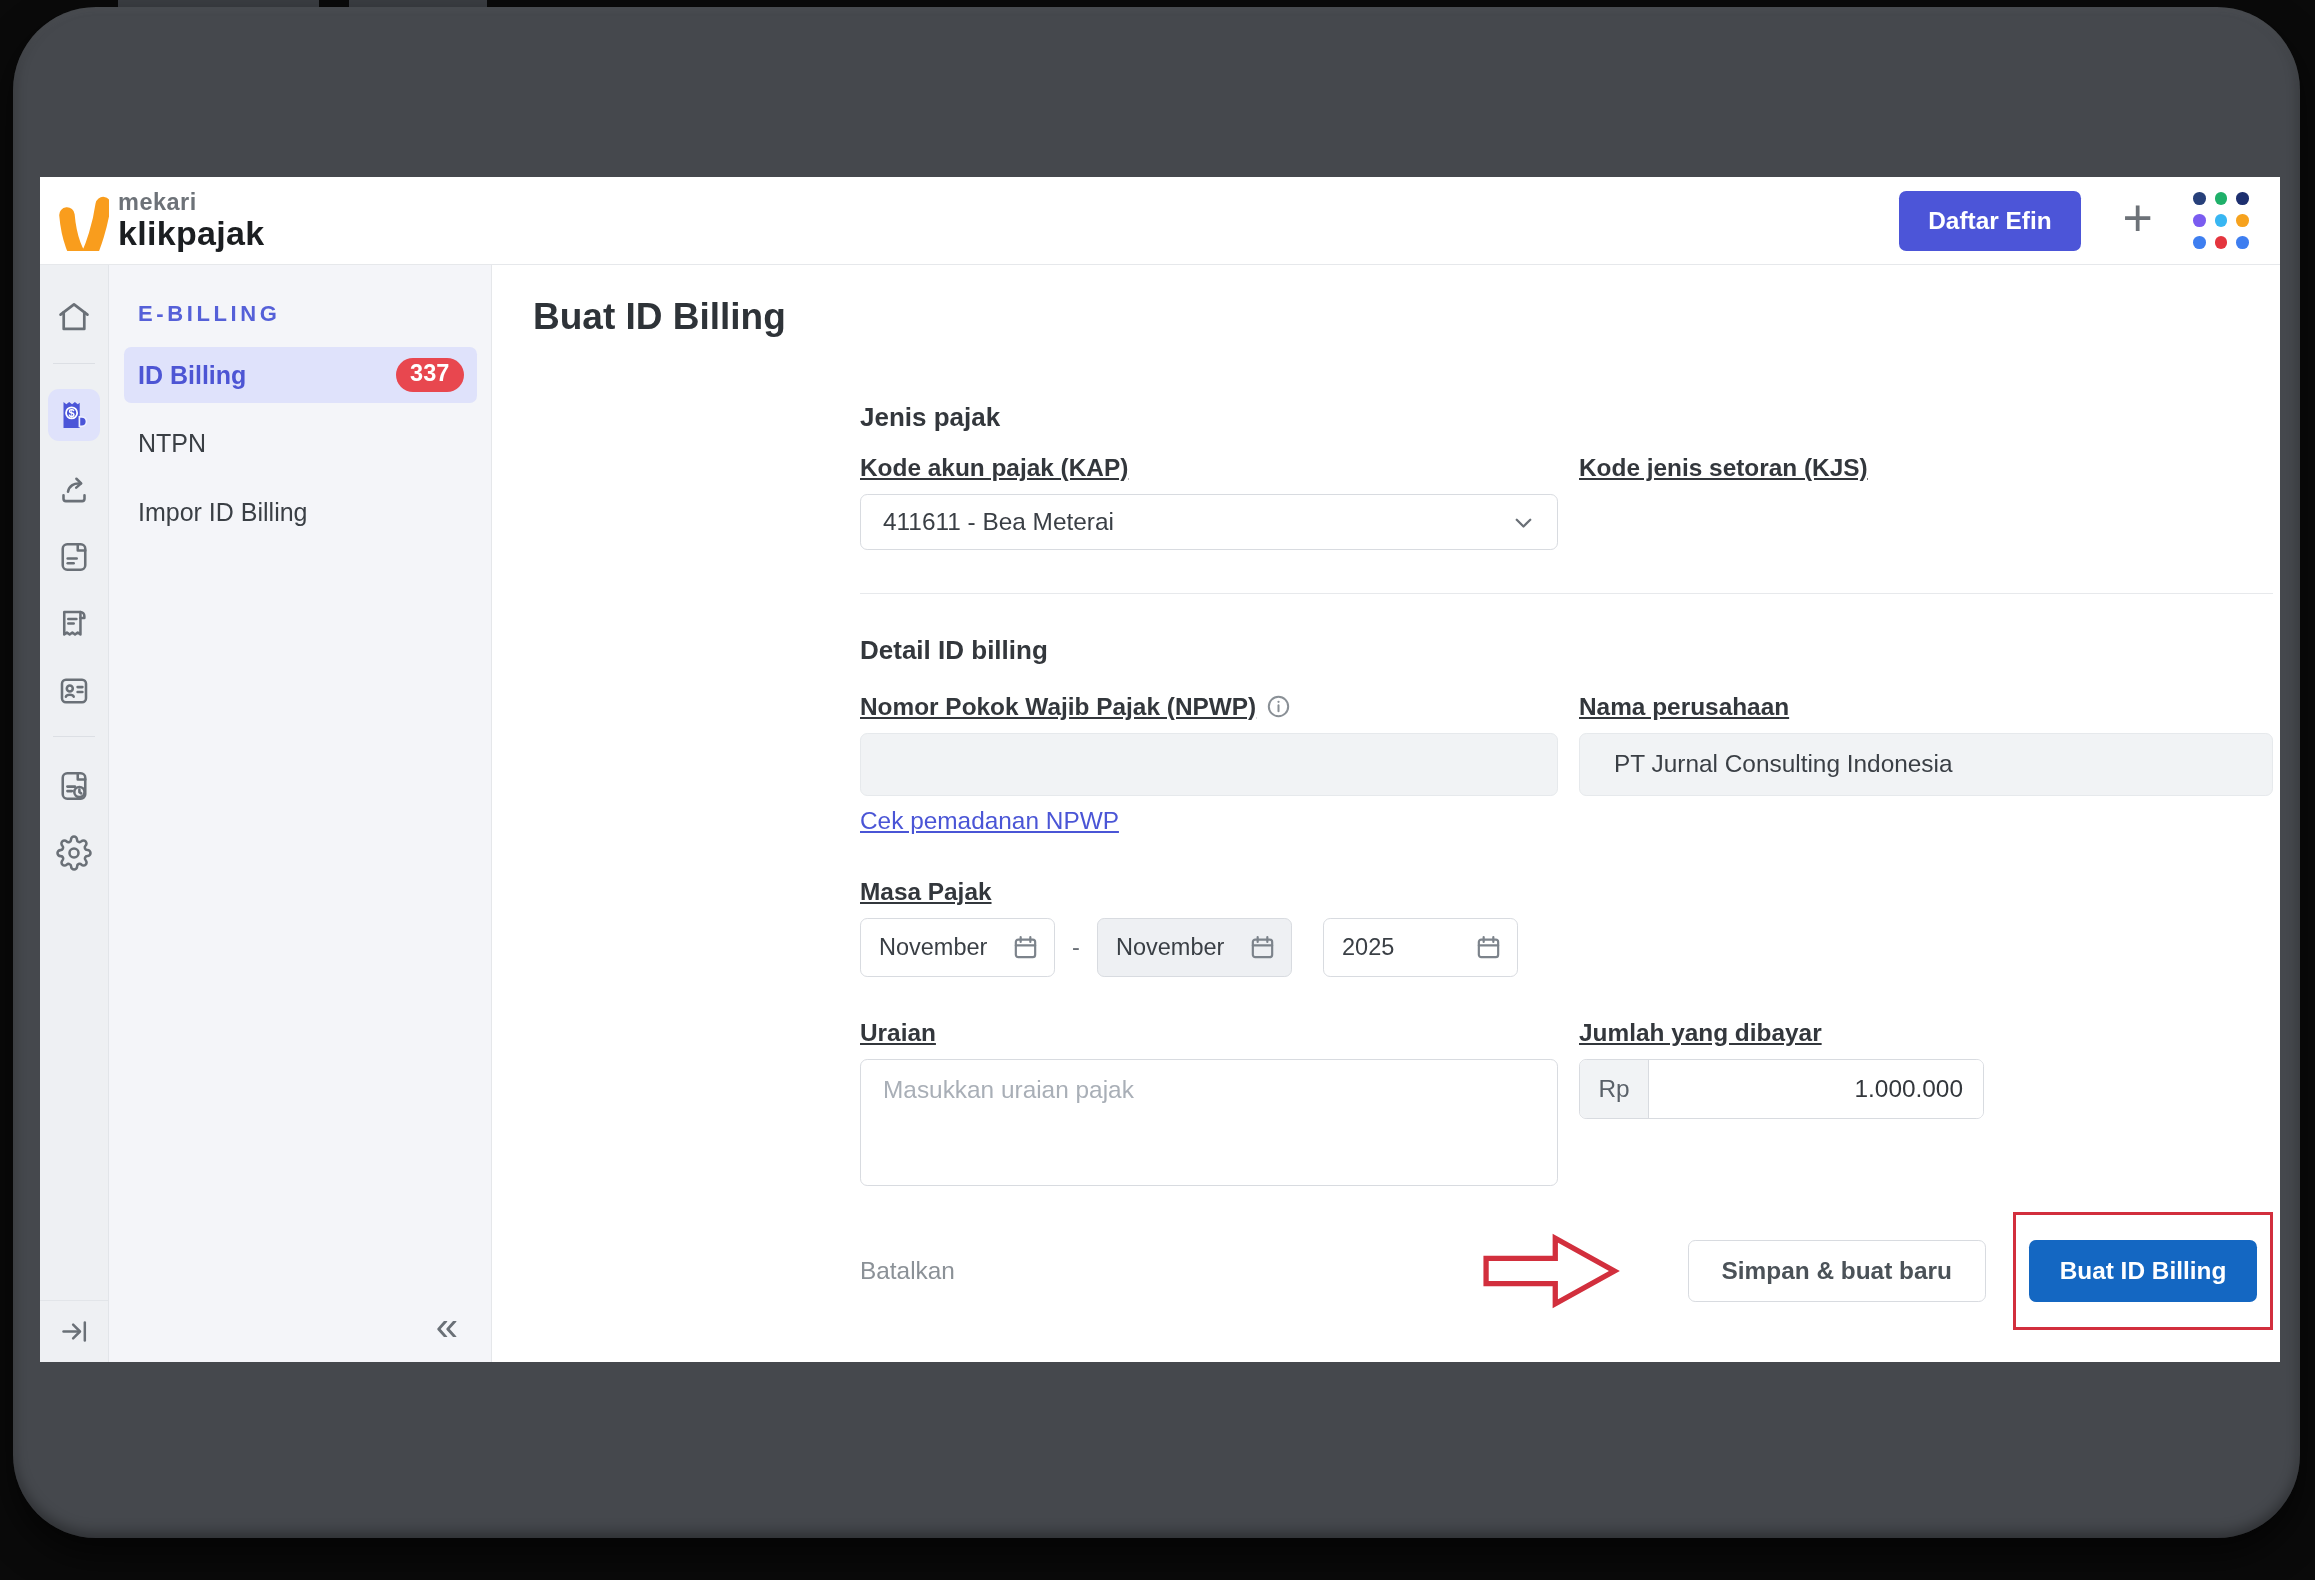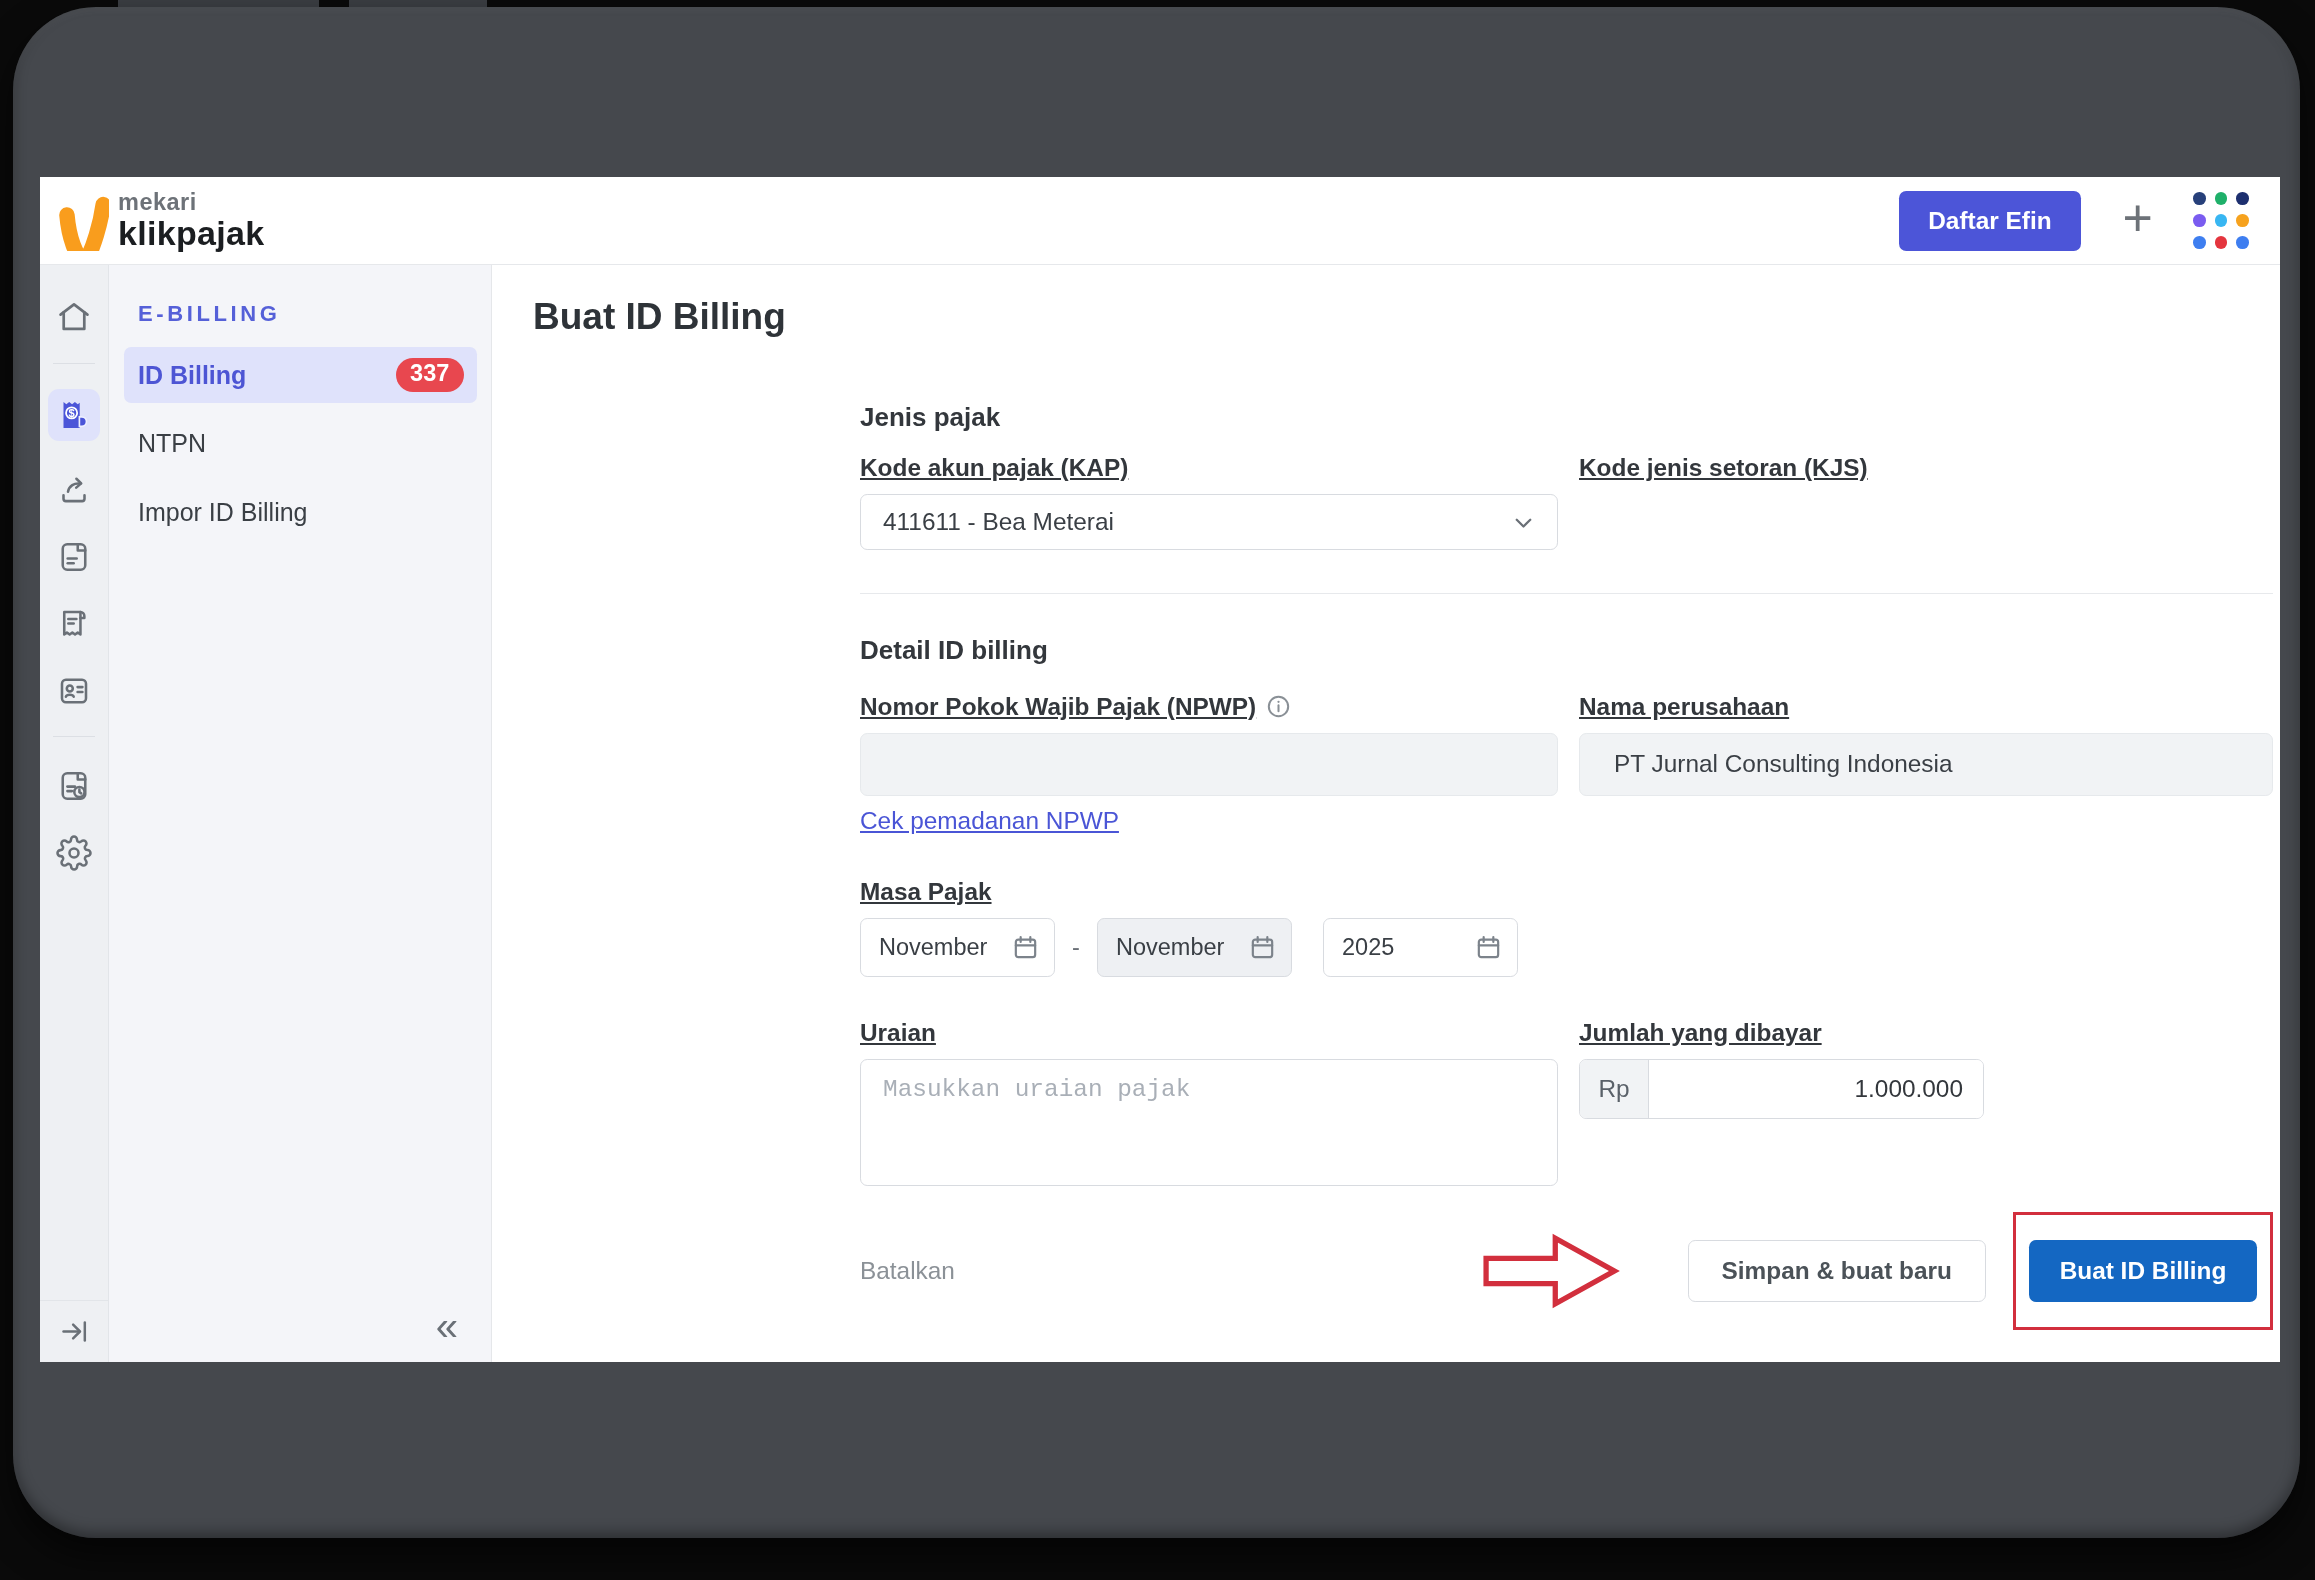--- a/index.html
+++ b/index.html
@@ -72,21 +72,21 @@
   .link { margin-top:9px; font-size:24.4px; color:#4a55d6; text-decoration:underline; cursor:pointer; line-height:31px; width:max-content; }
   .mt44 { margin-top:40px; }
   .dates { display:flex; align-items:center; }
   .date-f { width:195px; height:59px; border:1.8px solid #d8dbe0; border-radius:7.2px; background:#fff;
             display:flex; align-items:center; padding:0 14.5px 0 18px; font-size:23.5px; color:#3a3f45; cursor:pointer; }
   .date-f svg { margin-left:auto; }
   .date-f.ro { background:#eef0f3; cursor:default; }
   .dash { width:42px; text-align:center; color:#6a7077; font-size:23.5px; }
   .gap34 { margin-left:31px; }
   textarea.ta { width:100%; height:127px; border:1.8px solid #d8dbe0; border-radius:7.2px; background:#fff;
-                font-size:24.4px; color:#3a3f45; padding:16.3px 22px; resize:none; font-family:Liberation Mono, monospace; }
+                font-size:24.4px; color:#3a3f45; padding:16.3px 22px; resize:none; font-family:Liberation Sans, sans-serif; }
   textarea.ta::placeholder { color:#a9afb7; }
   .amount { display:flex; height:60px; border:1.8px solid #d8dbe0; border-radius:7.2px; overflow:hidden; align-self:start; }
   .amount .pre { flex:0 0 69px; background:#f1f3f5; border-right:1.8px solid #d8dbe0; display:flex;
                  align-items:center; justify-content:center; font-size:24.4px; color:#5a6169; }
   .amount input { flex:1; border:none; outline:none; text-align:right; padding-right:20px;
                   font-size:24.4px; color:#33373c; font-family:inherit; }
   .footer { grid-column:1/3; margin-top:23.5px; display:flex; align-items:center; }
   .cancel { font-size:24.4px; color:#8b9197; cursor:pointer; }
   .arrow-note { margin-left:auto; margin-right:65px; display:block; }
   .btn-save { height:62px; padding:0 33px; background:#fff; border:1.8px solid #d8dbe0; border-radius:7.2px;

